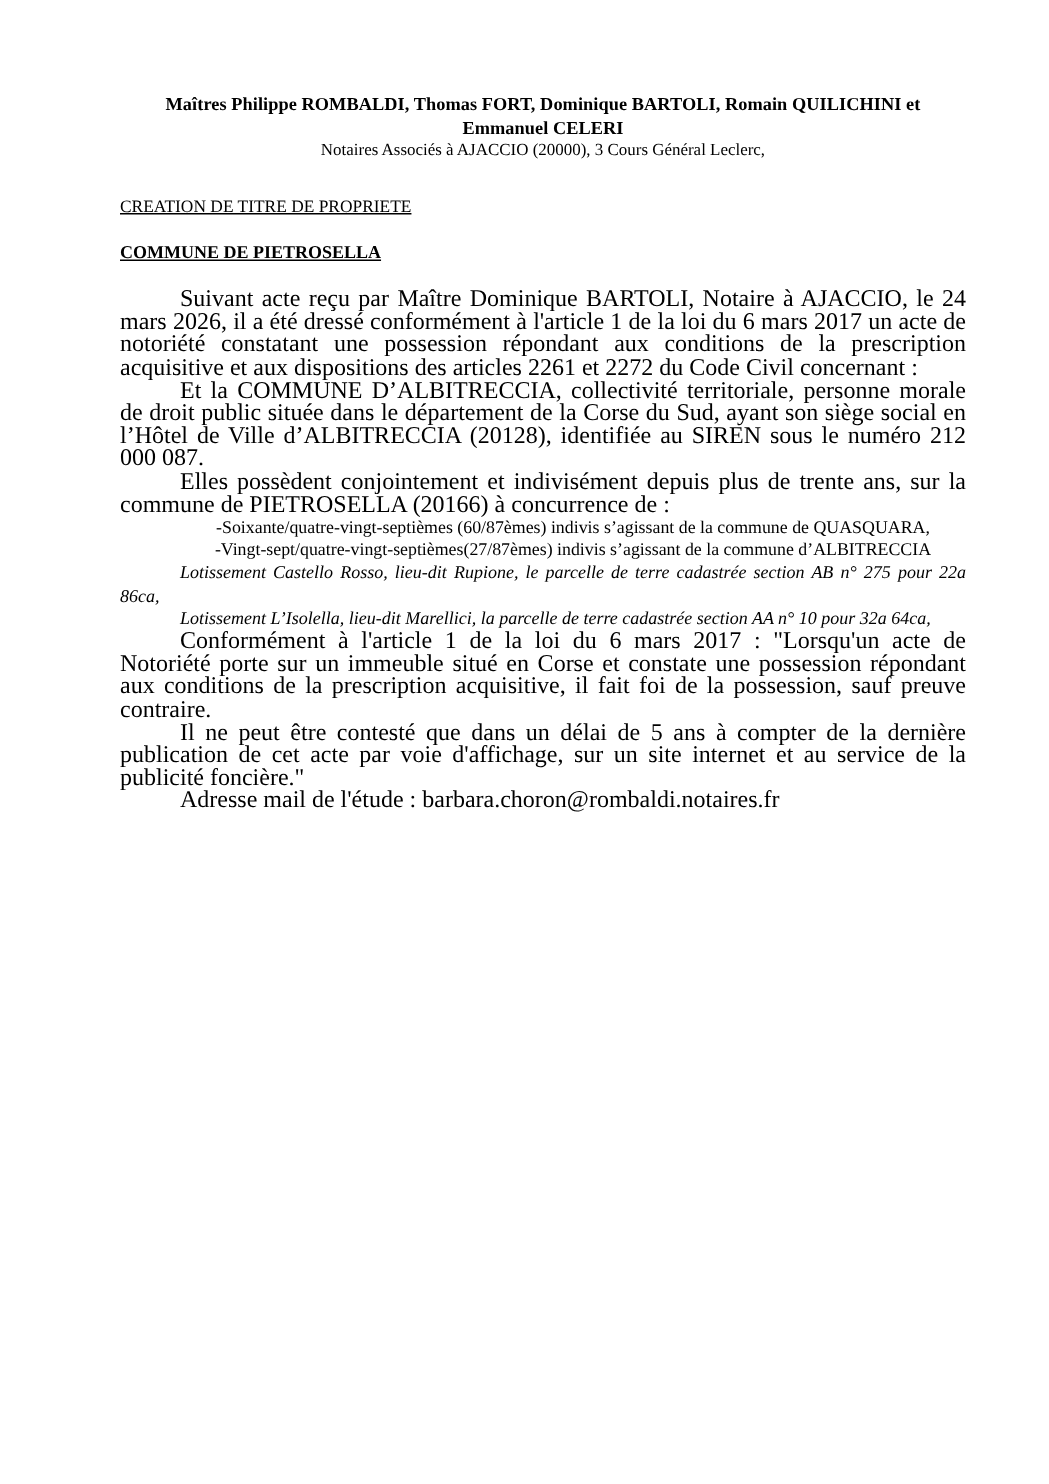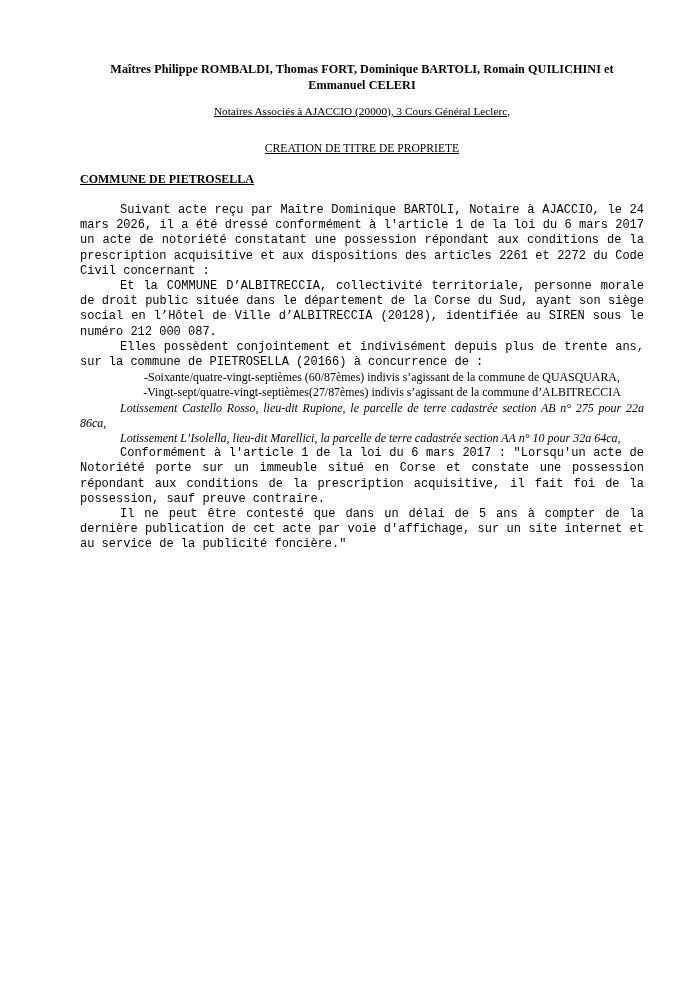--- a/index.html
+++ b/index.html
@@ -38,55 +38,52 @@
     font-weight: bold;
     line-height: 15.5px;
     letter-spacing: 0.05px;
     margin: 0;
     padding: 0 6px;
   }
   .firm-address {
     font-size: 11.3px;
     font-weight: normal;
     line-height: 15px;
-    margin: 11px 0 0 0;
-    text-decoration: underline;
+    margin: 0 0 0 0;
   }
 
   
   .doc-title {
-    text-align: center;
     font-size: 11.6px;
     font-weight: normal;
     line-height: 15px;
     text-decoration: underline;
     margin: 22px 0 0 0;
   }
   .doc-subtitle {
     text-align: left;
     font-size: 12px;
     font-weight: bold;
     line-height: 15px;
     text-decoration: underline;
     margin: 16px 0 0 0;
   }
 
   
   .body-block {
     margin-top: 16px;
   }
   p.para {
-    font-size: 12px;
+    font-size: 16px;
     line-height: 15.2px;
     text-align: justify;
     text-justify: inter-word;
     margin: 0;
     text-indent: 40px;
     hyphens: none;
-    font-family: Liberation Mono, monospace;
   }
   
   p.item {
     font-size: 11.9px;
     line-height: 15.2px;
     text-align: center;
     margin: 0;
     padding-left: 40px;
     text-indent: 0;
   }
@@ -128,16 +125,17 @@
     <p class="item">-Vingt-sept/quatre-vingt-septièmes(27/87èmes) indivis s’agissant de la commune d’ALBITRECCIA</p>
 
     <p class="para-wrap">Lotissement Castello Rosso, lieu-dit Rupione, le parcelle de terre cadastrée section AB n° 275 pour 22a 86ca,</p>
 
     <p class="para-wrap">Lotissement L’Isolella, lieu-dit Marellici, la parcelle de terre cadastrée section AA n° 10 pour 32a 64ca,</p>
 
     <p class="para">Conformément à l'article 1 de la loi du 6 mars 2017 : "Lorsqu'un acte de Notoriété porte sur un immeuble situé en Corse et constate une possession répondant aux conditions de la prescription acquisitive, il fait foi de la possession, sauf preuve contraire.</p>
 
     <p class="para">Il ne peut être contesté que dans un délai de 5 ans à compter de la dernière publication de cet acte par voie d'affichage, sur un site internet et au service de la publicité foncière."</p>
 
+    <p class="para">Adresse mail de l'étude : barbara.choron@rombaldi.notaires.fr</p>
 
   </div>
 
 </div>
 
 </body></html>

